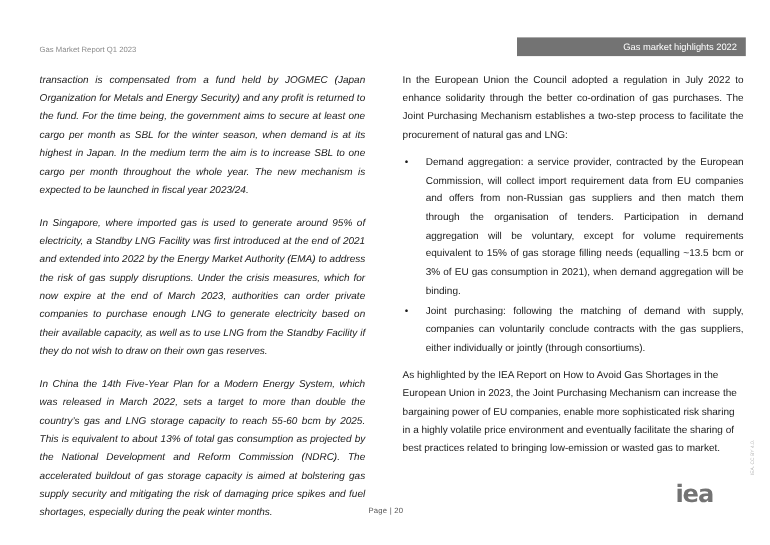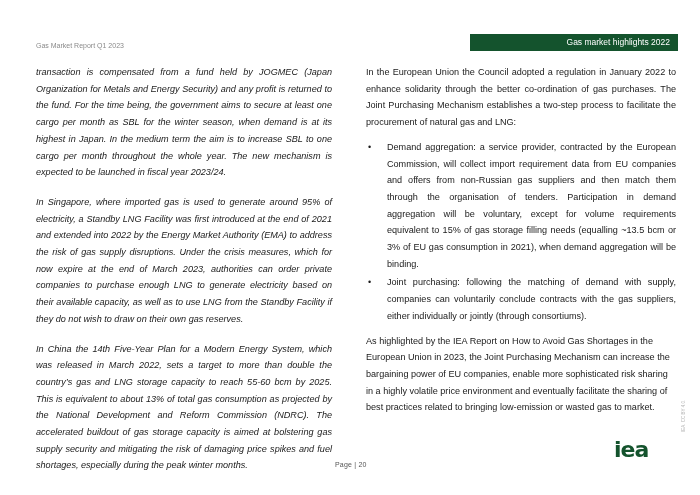--- a/index.html
+++ b/index.html
@@ -1,52 +1,52 @@
 <!DOCTYPE html>
 <html><head>
 <meta charset="utf-8">
 <style>
   html, body { margin: 0; padding: 0; background: #ffffff; }
   body { width: 700px; height: 495px; position: relative; overflow: hidden;
          font-family: "Liberation Sans", sans-serif; color: #1a1a1a; }
   .header-left { position: absolute; left: 36px; top: 42px; font-size: 7px; color: #8a8a8a; }
   .header-tab { position: absolute; left: 470px; top: 34px; width: 208px; height: 17px;
-                background: #14532d; color: #ffffff; font-size: 8.5px; text-align: right;
+                background: #737373; color: #ffffff; font-size: 8.5px; text-align: right;
                 box-sizing: border-box; padding: 3px 8px 0 0; }
   .col-left { position: absolute; left: 36px; top: 64px; width: 296px;
               font-size: 9.1px; line-height: 16.7px; text-align: justify; font-style: italic; }
   .col-left p { margin: 0 0 13px 0; }
   .col-right { position: absolute; left: 366px; top: 64px; width: 310px; }
   .section-title { font-size: 13.2px; line-height: 15.5px; color: #3b5c8a; margin: 0 0 5px 0; font-weight: normal; }
   .body-text { font-size: 9.1px; line-height: 16.7px; margin: 0; }
   .body-text.justify { text-align: justify; }
   ul.bullets { list-style: none; margin: 8px 0 8px 0; padding: 0; }
   ul.bullets li { position: relative; padding-left: 21px; font-size: 9.1px; line-height: 16.7px;
                   text-align: justify; margin-bottom: 2px; }
   ul.bullets li .bullet { position: absolute; left: 2px; top: 0; }
   .footer-page { position: absolute; left: 335px; top: 461px; font-size: 7px; color: #555; letter-spacing: 0.2px; }
-  .logo { position: absolute; left: 614px; top: 440px; font-size: 22px; font-weight: bold; color: #14532d;
+  .logo { position: absolute; left: 614px; top: 440px; font-size: 22px; font-weight: bold; color: #737373;
           letter-spacing: -1px; line-height: 20px; font-family: "DejaVu Sans", sans-serif; }
   .license { position: absolute; left: 681px; top: 432px; font-size: 4.5px; color: #b5b5b5;
              transform: rotate(-90deg); transform-origin: left top; white-space: nowrap; }
 </style>
 </head>
 <body>
 
 <div class="header-left">Gas Market Report Q1 2023</div>
 <div class="header-tab">Gas market highlights 2022</div>
 
 <div class="col-left">
   <p>transaction is compensated from a fund held by JOGMEC (Japan Organization for Metals and Energy Security) and any profit is returned to the fund. For the time being, the government aims to secure at least one cargo per month as SBL for the winter season, when demand is at its highest in Japan. In the medium term the aim is to increase SBL to one cargo per month throughout the whole year. The new mechanism is expected to be launched in fiscal year 2023/24.</p>
   <p>In Singapore, where imported gas is used to generate around 95% of electricity, a Standby LNG Facility was first introduced at the end of 2021 and extended into 2022 by the Energy Market Authority (EMA) to address the risk of gas supply disruptions. Under the crisis measures, which for now expire at the end of March 2023, authorities can order private companies to purchase enough LNG to generate electricity based on their available capacity, as well as to use LNG from the Standby Facility if they do not wish to draw on their own gas reserves.</p>
   <p>In China the 14th Five-Year Plan for a Modern Energy System, which was released in March 2022, sets a target to more than double the country’s gas and LNG storage capacity to reach 55-60 bcm by 2025. This is equivalent to about 13% of total gas consumption as projected by the National Development and Reform Commission (NDRC). The accelerated buildout of gas storage capacity is aimed at bolstering gas supply security and mitigating the risk of damaging price spikes and fuel shortages, especially during the peak winter months.</p>
 </div>
 
 <div class="col-right">
-  <p class="body-text justify">In the European Union the Council adopted a regulation in January 2022 to enhance solidarity through the better co-ordination of gas purchases. The Joint Purchasing Mechanism establishes a two-step process to facilitate the procurement of natural gas and LNG:</p>
+  <p class="body-text justify">In the European Union the Council adopted a regulation in July 2022 to enhance solidarity through the better co-ordination of gas purchases. The Joint Purchasing Mechanism establishes a two-step process to facilitate the procurement of natural gas and LNG:</p>
   <ul class="bullets">
     <li>
       <span class="bullet">•</span>
       <span>Demand aggregation: a service provider, contracted by the European Commission, will collect import requirement data from EU companies and offers from non-Russian gas suppliers and then match them through the organisation of tenders. Participation in demand aggregation will be voluntary, except for volume requirements equivalent to 15% of gas storage filling needs (equalling ~13.5 bcm or 3% of EU gas consumption in 2021), when demand aggregation will be binding.</span>
     </li>
     <li>
       <span class="bullet">•</span>
       <span>Joint purchasing: following the matching of demand with supply, companies can voluntarily conclude contracts with the gas suppliers, either individually or jointly (through consortiums).</span>
     </li>
   </ul>

